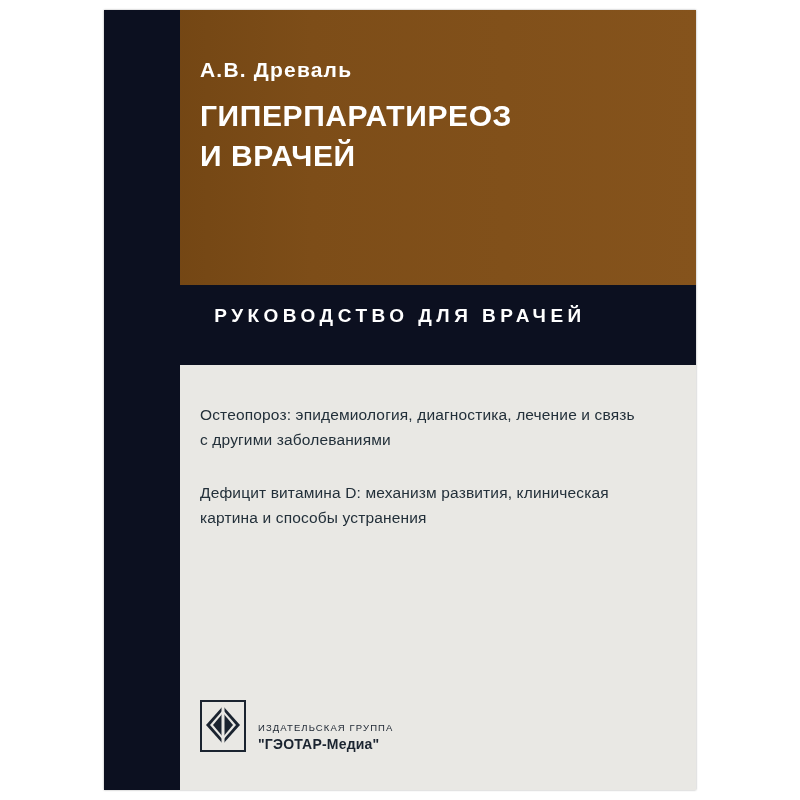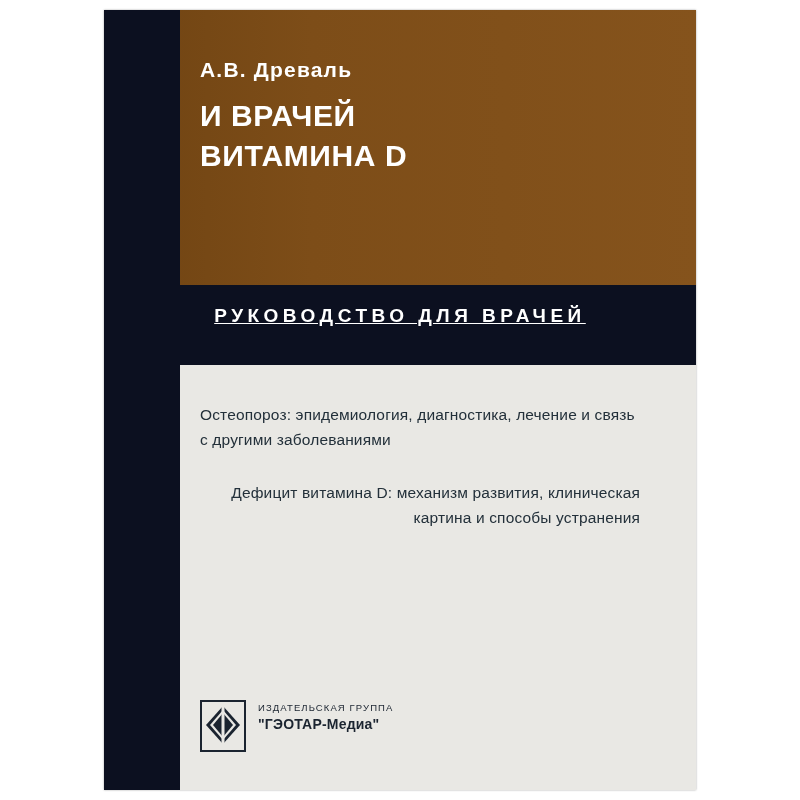--- a/index.html
+++ b/index.html
@@ -102,46 +102,45 @@
     position: absolute;
     left: 0;
     top: 295px;
     width: 592px;
     text-align: center;
     box-sizing: border-box;
     color: #ffffff;
     font-size: 19px;
     font-weight: bold;
     letter-spacing: 4.5px;
-    text-decoration: underline;
   }
 
   .bullets {
     position: absolute;
     left: 96px;
     top: 392px;
     width: 440px;
   }
   .bullet {
     color: #23303a;
     font-size: 15.5px;
     font-weight: normal;
     line-height: 25px;
     margin-bottom: 28px;
     letter-spacing: 0.15px;
   }
-  .bullet:last-child { margin-bottom: 0; text-align: right; }
+  .bullet:last-child { margin-bottom: 0; }
 
   
   .publisher {
     position: absolute;
     left: 96px;
     top: 690px;
     display: flex;
-    align-items: flex-start;
+    align-items: flex-end;
   }
   .logo {
     width: 46px;
     height: 52px;
     position: relative;
     flex: 0 0 auto;
   }
   .logo svg { display: block; }
   .pub-text {
     margin-left: 12px;
@@ -167,22 +166,22 @@
   <div class="cover">
 
     <div class="top-block"></div>
     <div class="band"></div>
     <div class="lower"></div>
     <div class="spine"></div>
 
     <div class="author">А.В. Древаль</div>
 
     <div class="title">
+      <span class="title-line">ГИПЕРПАРАТИРЕОЗ</span>
       <span class="title-line">И ВРАЧЕЙ</span>
-      <span class="title-line">ВИТАМИНА D</span>
     </div>
 
     <div class="subtitle">РУКОВОДСТВО ДЛЯ ВРАЧЕЙ</div>
 
     <div class="bullets">
       <div class="bullet">Остеопороз: эпидемиология, диагностика, лечение и связь с другими заболеваниями</div>
       <div class="bullet">Дефицит витамина D: механизм развития, клиническая картина и способы устранения</div>
     </div>
 
     <div class="publisher">

